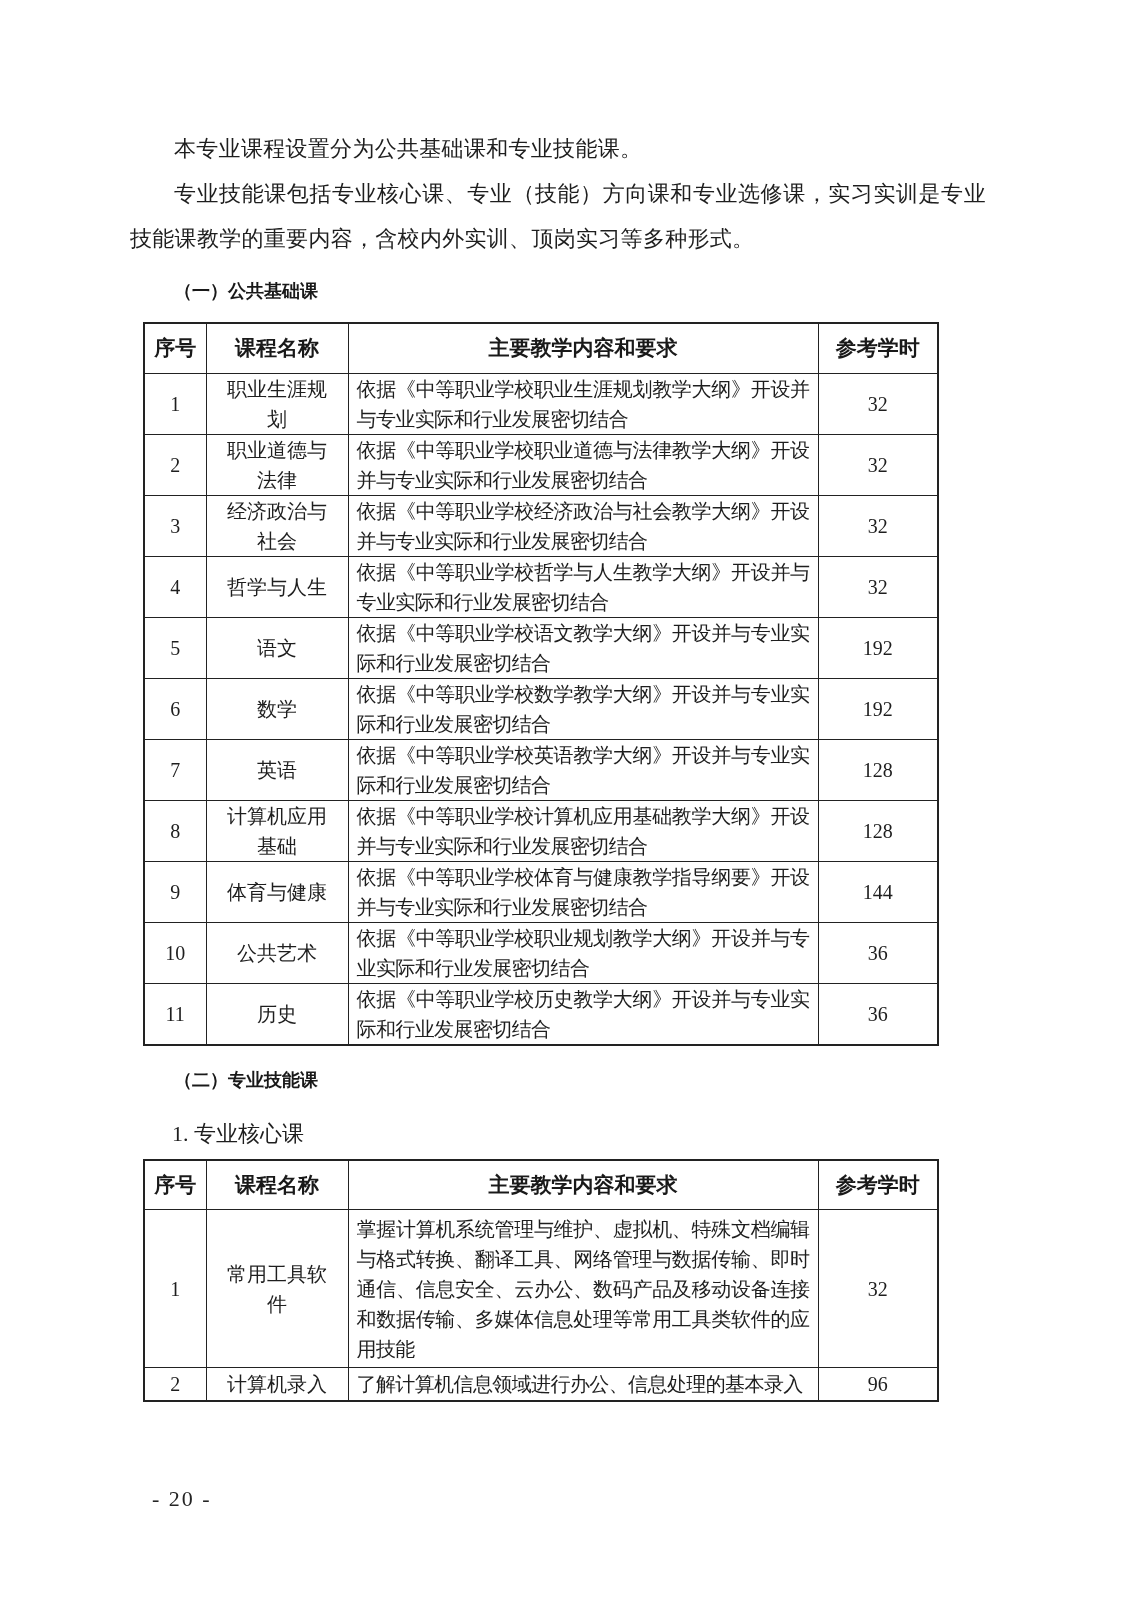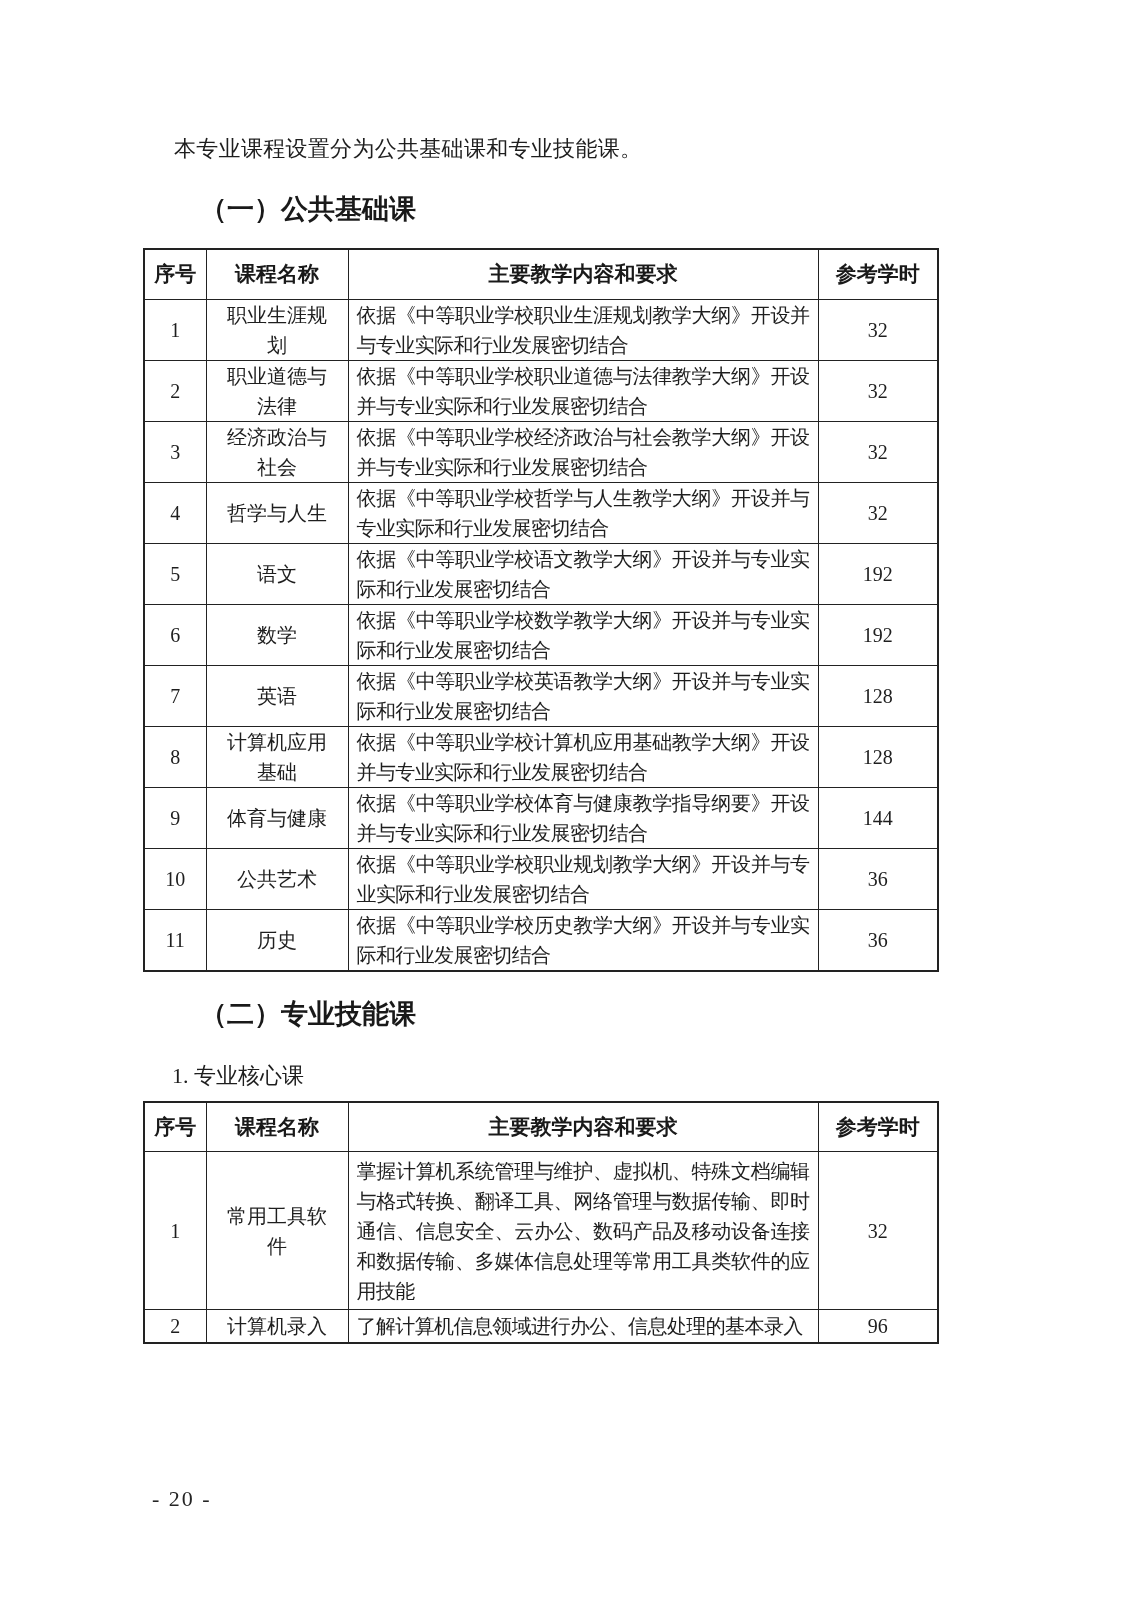--- a/index.html
+++ b/index.html
@@ -22,22 +22,22 @@
   }
   p.body-text {
     margin: 0;
     font-size: 22px;
     line-height: 45px;
     text-indent: 2em;
     text-align: justify;
     letter-spacing: 0.3px;
   }
   .section-heading {
-    margin: 16px;
-    font-size: 27px;
+    margin: 8px;
+    font-size: 18px;
     line-height: 45px;
     font-weight: bold;
     text-indent: 2em;
     font-family: "Liberation Sans", "DejaVu Sans", sans-serif;
     color: #191919;
   }
   .sub-heading {
     margin: 0;
     font-size: 22px;
     line-height: 45px;
@@ -98,20 +98,21 @@
     color: #242424;
   }
 </style>
 </head>
 <body>
 
 <div class="page">
   <div class="content">
 
     <p class="body-text">本专业课程设置分为公共基础课和专业技能课。</p>
+    <p class="body-text">专业技能课包括专业核心课、专业（技能）方向课和专业选修课，实习实训是专业技能课教学的重要内容，含校内外实训、顶岗实习等多种形式。</p>
 
     <h2 class="section-heading">（一）公共基础课</h2>
 
     <table class="course-table t1">
       <colgroup>
           <col class="c-no">
           <col class="c-name">
           <col class="c-desc">
           <col class="c-hours">
         </colgroup>

